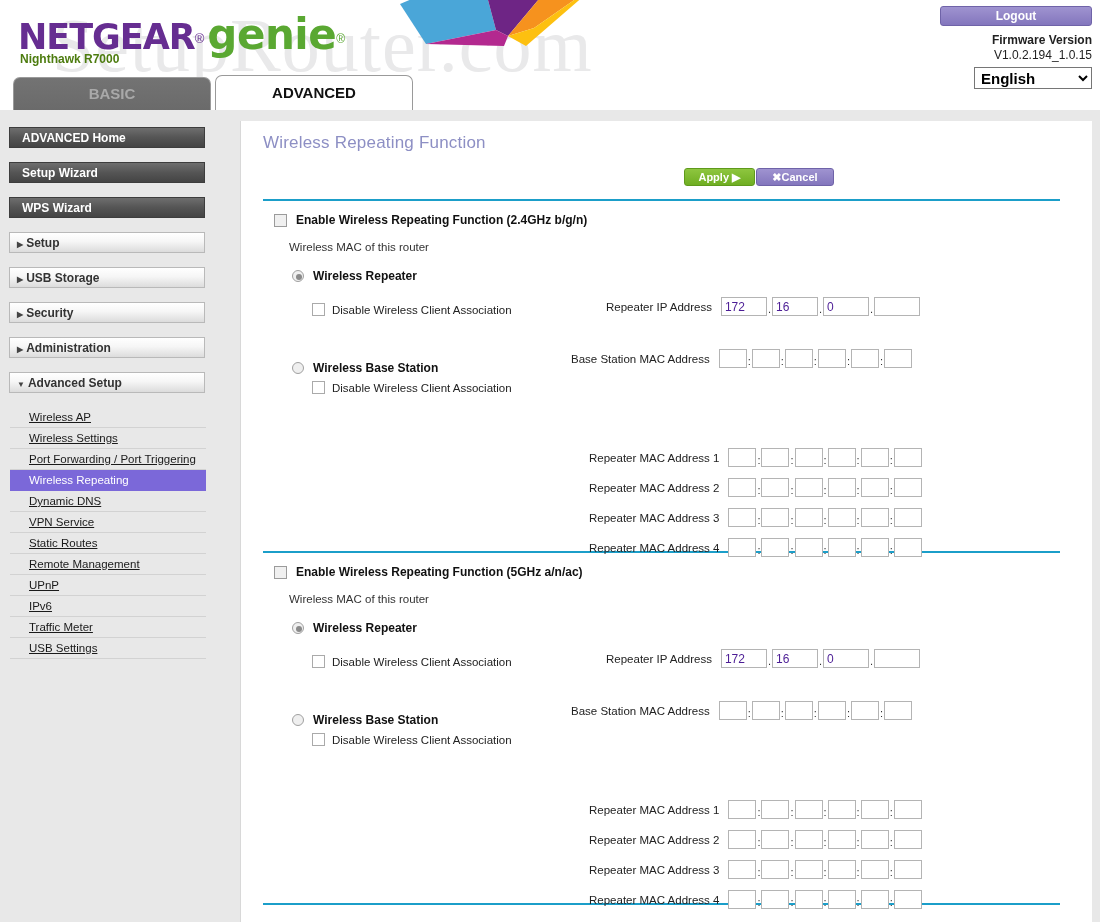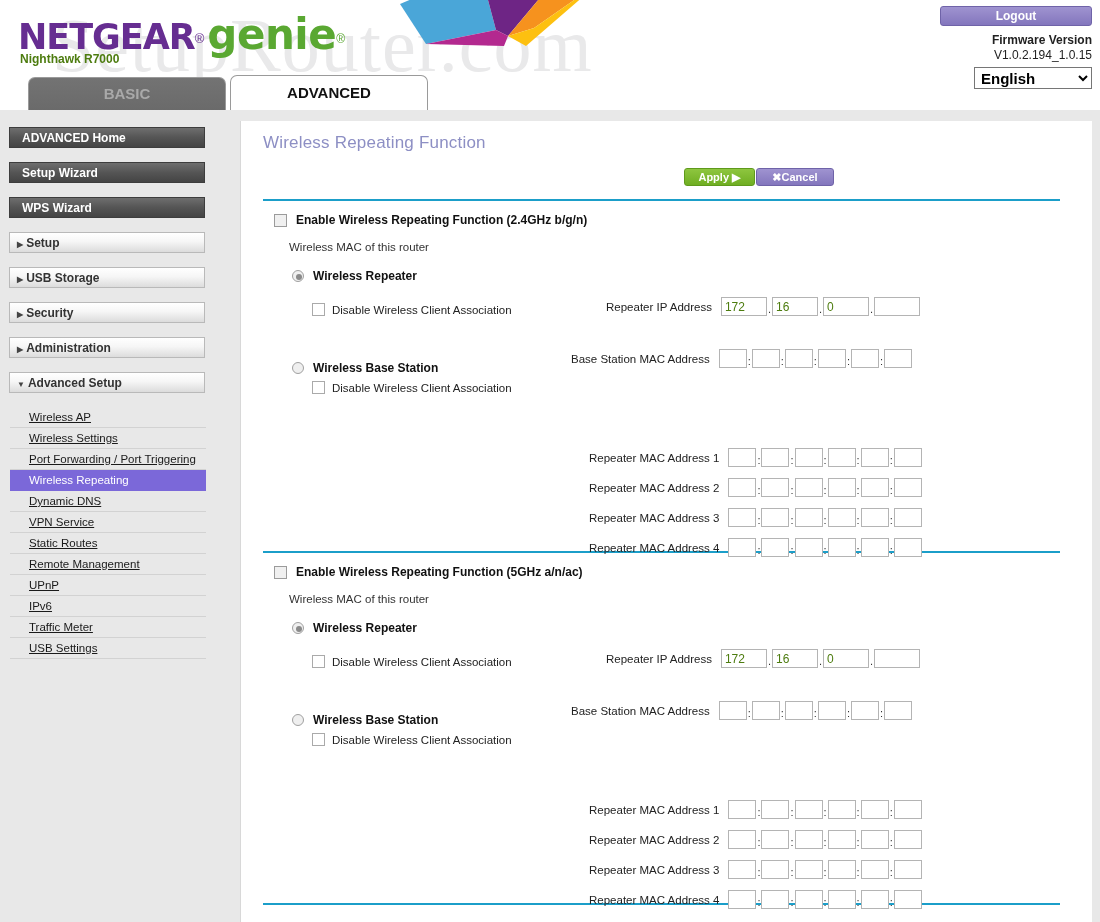--- a/index.html
+++ b/index.html
@@ -49,21 +49,21 @@
   .brand-reg2 { font-size: 12px; vertical-align: super; color: #5aa832; }
   .model {
     position: absolute; left: 20px; top: 52px;
     font-size: 12px; font-weight: bold; color: #4d7c0f;
     z-index: 3;
   }
 
   .logo-art { position: absolute; left: 400px; top: -6px; z-index: 2; }
 
   
-  .tabs { position: absolute; left: 28px; top: 75px; z-index: 4; }
+  .tabs { position: absolute; left: 13px; top: 75px; z-index: 4; }
   .tab {
     display: inline-block;
     width: 198px; height: 36px;
     line-height: 34px; text-align: center;
     font-size: 15px; font-weight: bold;
     border: 1px solid #9a9a9a;
     border-bottom: none;
     border-radius: 7px 7px 0 0;
     vertical-align: bottom;
     cursor: pointer;
@@ -255,21 +255,21 @@
     font-size: 11.5px; color: #222;
     text-align: right;
     margin-right: 9px;
     white-space: nowrap;
   }
   .oct {
     width: 46px; height: 19px;
     border: 1px solid #b4b4b4;
     background: #ffffff;
     font-size: 12px;
-    color: #4d7c0f;
+    color: #4c1d95;
     font-family: "Liberation Sans", sans-serif;
     padding: 0 3px;
     outline: none;
   }
   .sep { font-size: 11px; color: #333; padding: 0 1px; align-self: flex-end; margin-bottom: 1px; }
   .macbox {
     width: 28px; height: 19px;
     border: 1px solid #b4b4b4;
     background: #ffffff;
     font-size: 12px;

